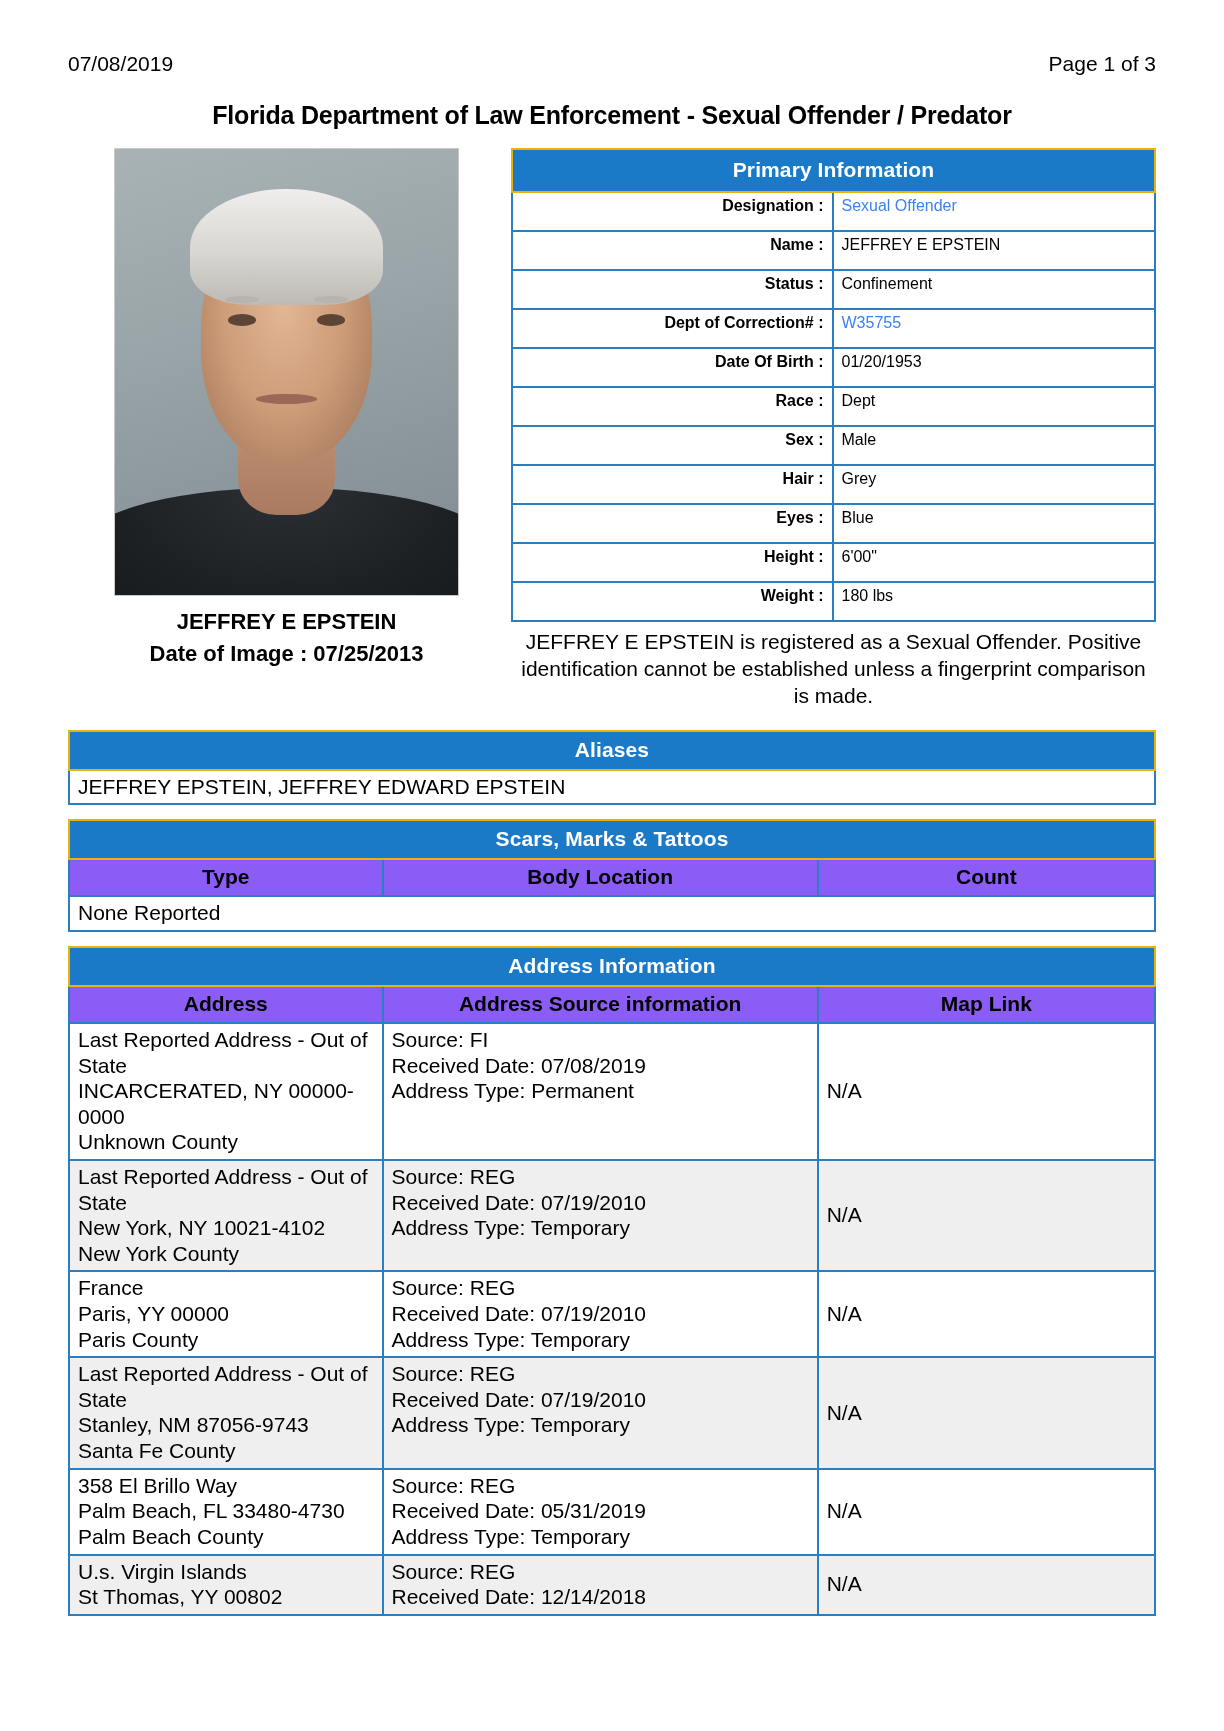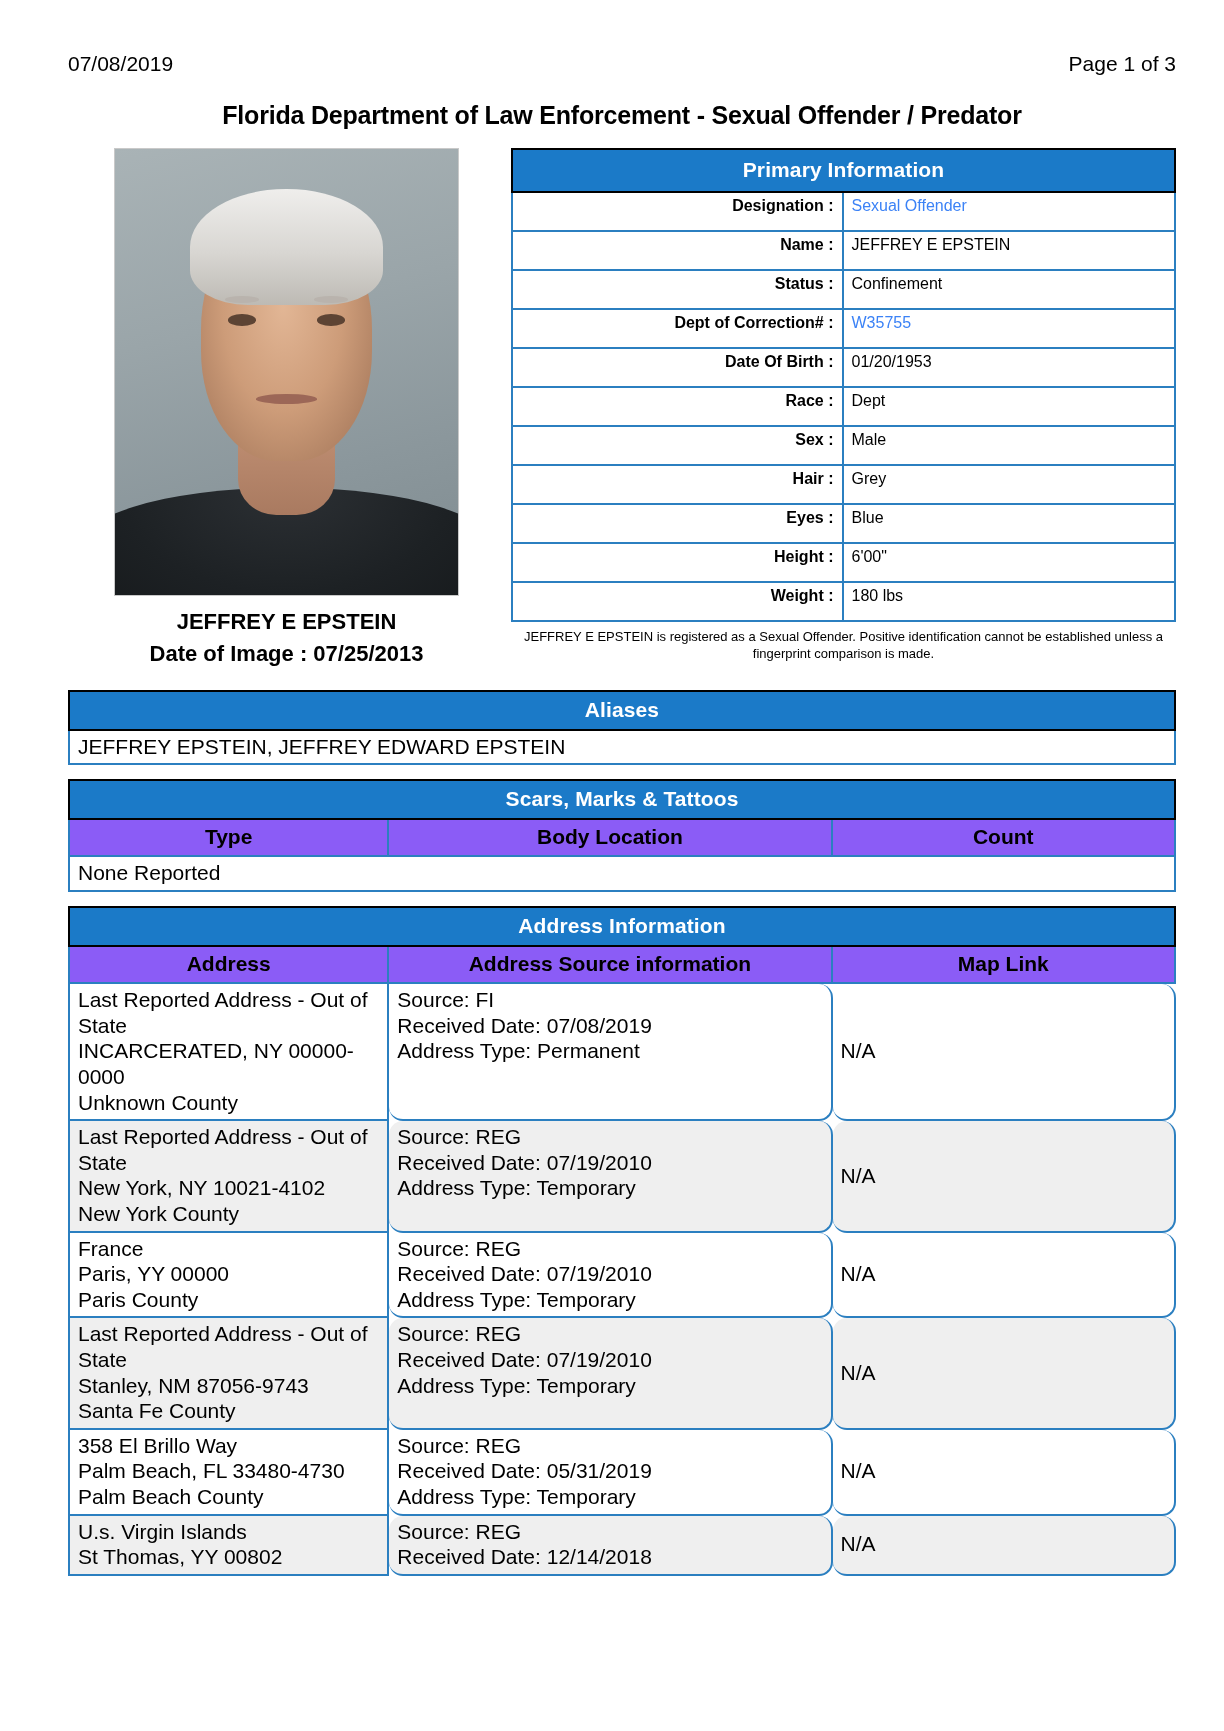--- a/index.html
+++ b/index.html
@@ -12,21 +12,21 @@
     height: 1731px;
     font-family: "Liberation Sans", sans-serif;
     color: #000000;
     overflow: hidden;
   }
   .page {
     position: relative;
     width: 1224px;
     height: 1731px;
     box-sizing: border-box;
-    padding: 52px 48px 0 68px;
+    padding: 52px 68px 0 68px;
   }
 
   
   .top-bar {
     display: flex;
     justify-content: space-between;
     align-items: baseline;
     font-size: 21px;
     line-height: 1.1;
   }
@@ -138,21 +138,21 @@
     border-spacing: 0;
     table-layout: fixed;
   }
   .sec-head {
     background: #1b7ac8;
     color: #ffffff;
     font-size: 21px;
     font-weight: bold;
     text-align: center;
     padding: 6px 4px 7px 4px;
-    border: 2px solid #000000;
+    border: 2px solid #eab308;
     letter-spacing: 0.1px;
   }
   .cell {
     border: 2px solid #2b7fc0;
     border-top: none;
     padding: 4px 8px 5px 8px;
     font-size: 16px;
     vertical-align: top;
     background: #ffffff;
   }
@@ -167,21 +167,21 @@
   }
   .link { color: #3b82f6; }
 
   
   .pi td { height: 28px; }
   .pi .lbl { width: 298px; }
 
   .disclaimer {
     margin-top: 7px;
     text-align: center;
-    font-size: 13px;
+    font-size: 21px;
     line-height: 1.28;
     padding: 0 4px;
   }
 
   
   .section { margin-top: 20px; }
   .section.tight { margin-top: 14px; }
 
   .colhead {
     border: 2px solid #2b7fc0;
@@ -196,21 +196,21 @@
 
   .datacell {
     border: 2px solid #2b7fc0;
     border-top: none;
     font-size: 21px;
     padding: 3px 8px 4px 8px;
     vertical-align: top;
     line-height: 1.22;
     background: #ffffff;
   }
-  .datacell + .datacell { border-left: none; border-radius: 14px; }
+  .datacell + .datacell { border-left: none; }
   .alt .datacell { background: #efefef; }
   .center { vertical-align: middle; }
 </style>
 </head>
 <body>
 
 <div class="page">
 
   <div class="top-bar">
     <div>07/08/2019</div>

